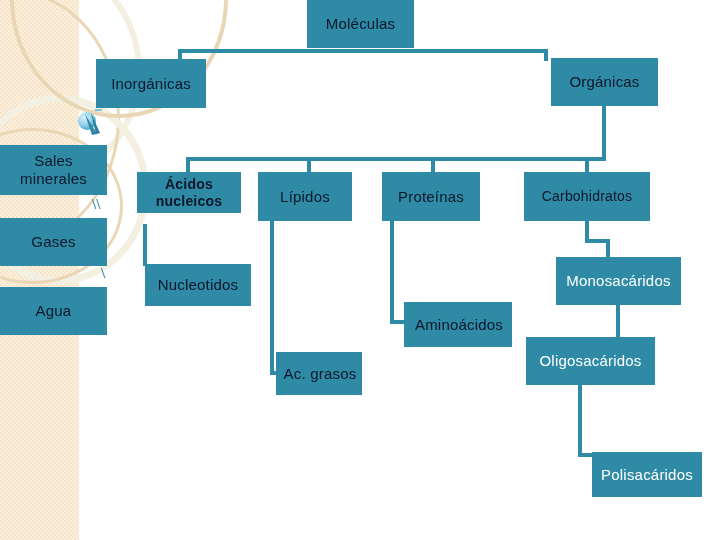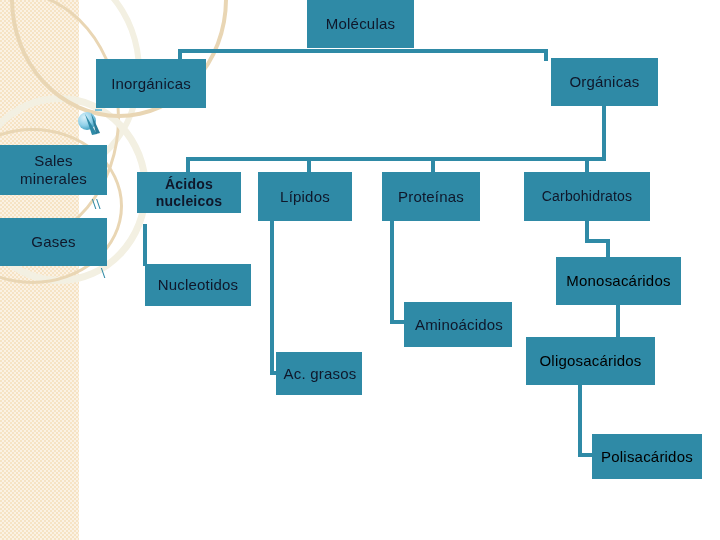--- a/index.html
+++ b/index.html
@@ -51,21 +51,21 @@
     color: #0f172a;
     display: flex;
     align-items: center;
     justify-content: center;
     text-align: center;
     line-height: 1.18;
     box-sizing: border-box;
     padding: 2px 4px;
     letter-spacing: .2px;
   }
-  .node.green { color: #000000; }
+  .node.green { color: #ffffff; }
   .node.left-align-pad { padding-left: 6px; justify-content: center; }
 
   
   .line {
     position: absolute;
     background: #2f8aa6;
   }
   .line.h { height: 4px; }
   .line.v { width: 4px; }
 
@@ -159,20 +159,23 @@
   </div>
 
   <div class="tick" style="left:92px; top:197px;">\\</div>
 
   <div class="node" style="left:0px; top:218px; width:107px; height:48px; font-size:15px;">
     <span>Gases</span>
   </div>
 
   <div class="tick" style="left:101px; top:266px;">\</div>
 
+  <div class="node" style="left:0px; top:287px; width:107px; height:48px; font-size:15px;">
+    <span>Agua</span>
+  </div>
 
   <div class="node" style="left:137px; top:172px; width:104px; height:41px; font-size:14px;font-weight:bold;">
     <span>Ácidos nucleicos</span>
   </div>
 
   <div class="node" style="left:258px; top:172px; width:94px; height:49px; font-size:15px;">
     <span>Lípidos</span>
   </div>
 
   <div class="node" style="left:382px; top:172px; width:98px; height:49px; font-size:15px;justify-content:center;">
@@ -196,17 +199,17 @@
   </div>
 
   <div class="node green" style="left:556px; top:257px; width:125px; height:48px; font-size:15px;">
     <span>Monosacáridos</span>
   </div>
 
   <div class="node green" style="left:526px; top:337px; width:129px; height:48px; font-size:15px;">
     <span>Oligosacáridos</span>
   </div>
 
-  <div class="node green" style="left:592px; top:434px; width:110px; height:45px; font-size:15px;">
+  <div class="node green" style="left:592px; top:452px; width:110px; height:45px; font-size:15px;">
     <span>Polisacáridos</span>
   </div>
 
 </div>
 
 </body></html>

